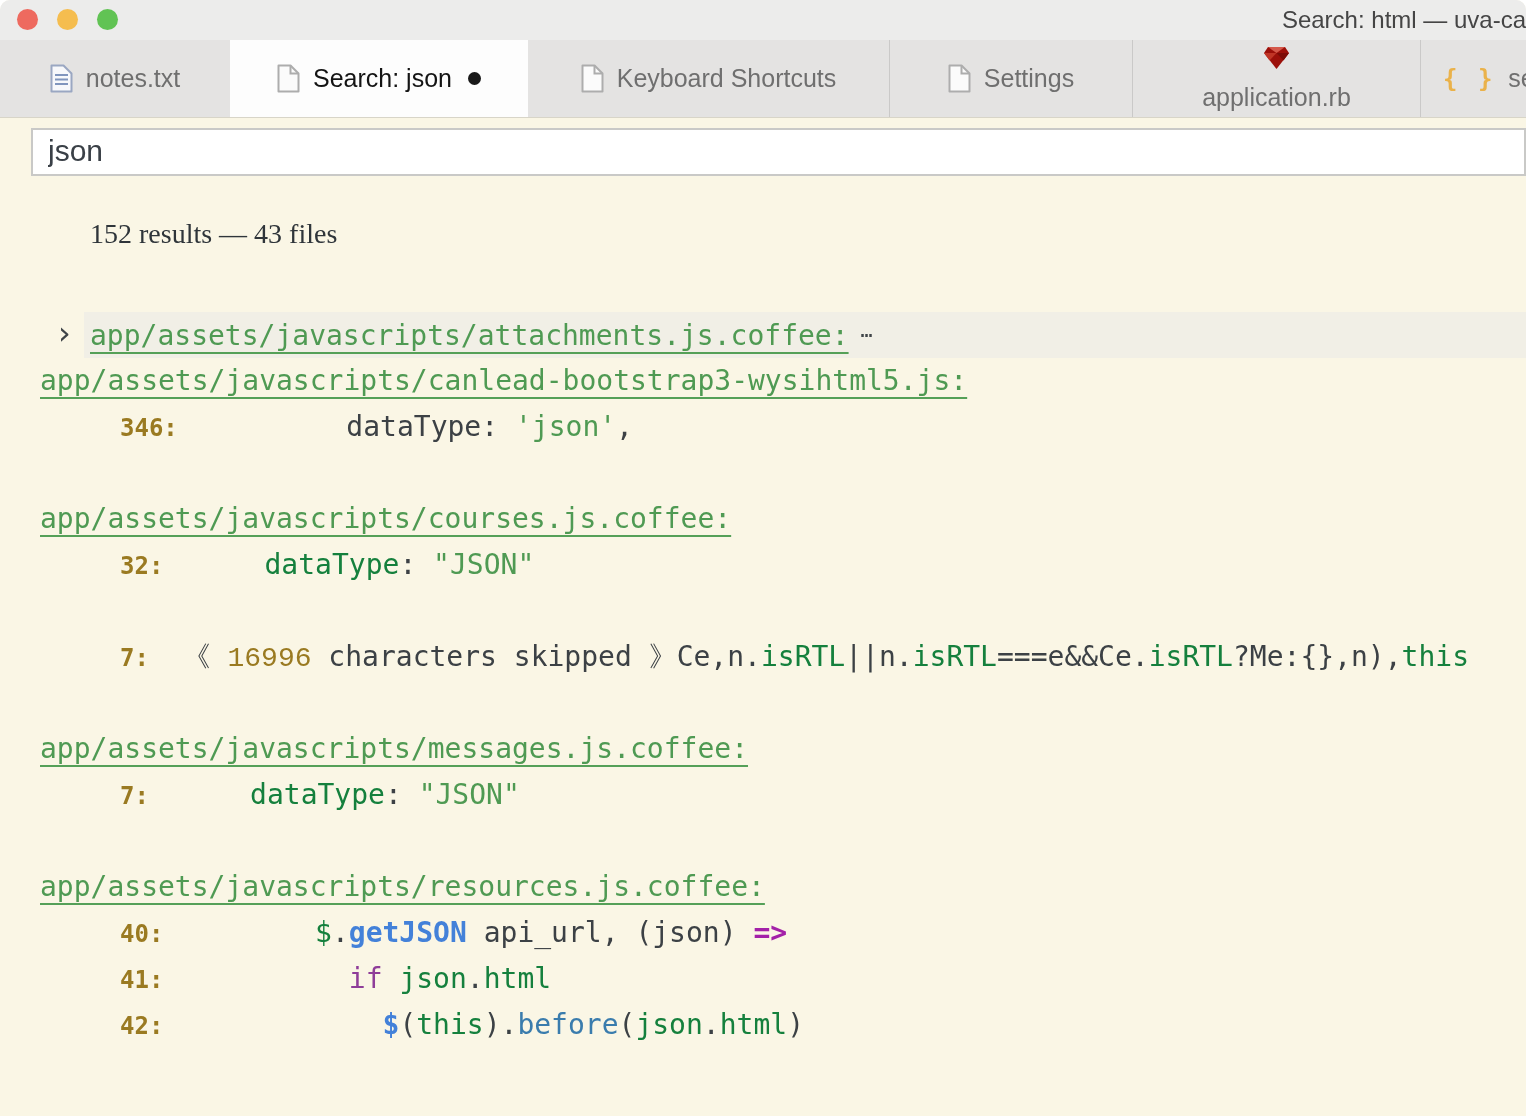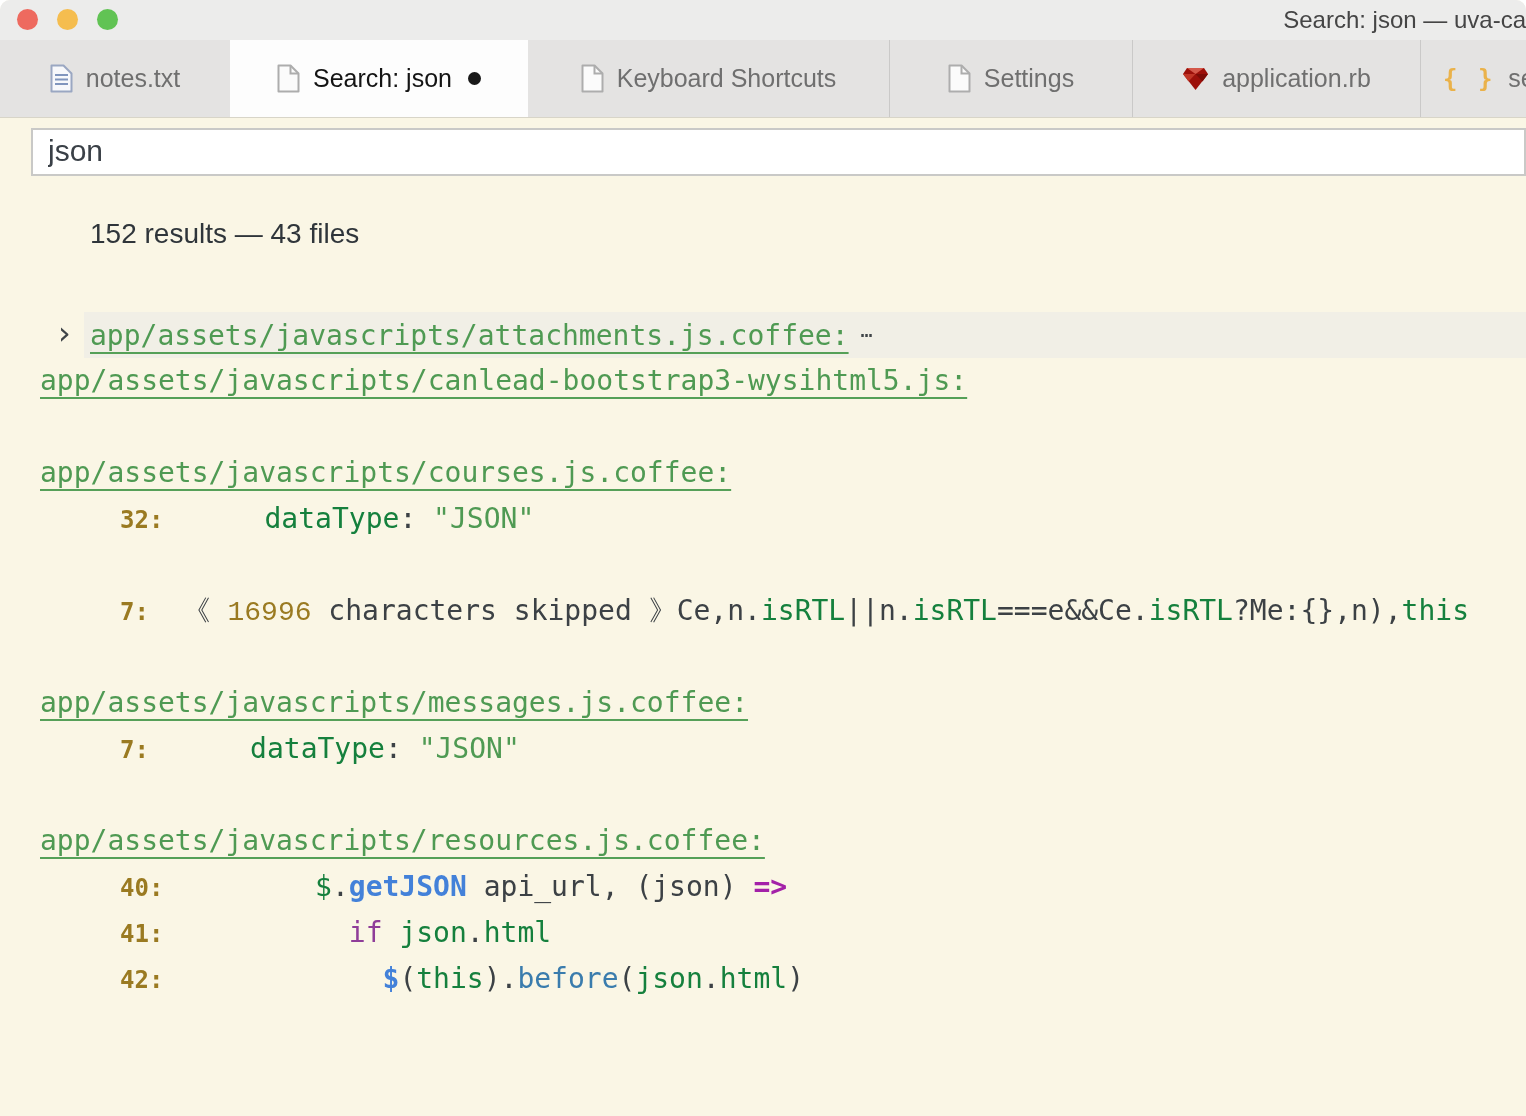--- a/index.html
+++ b/index.html
@@ -37,21 +37,21 @@
   
   .content{position:absolute;top:118px;left:0;right:0;bottom:0;background:#faf6e5;}
   .search-input{
     position:absolute;top:10px;left:31px;right:0;height:48px;box-sizing:border-box;
     border:2px solid #c9c9c7;background:#ffffff;border-radius:0;outline:none;
     font-family:"Liberation Sans",sans-serif;font-size:30px;color:#3a4047;
     padding:0 14px 2px 15px;
   }
   .summary{
     position:absolute;top:100px;left:90px;
-    font-family:Liberation Sans, sans-serif;font-size:28px;color:#2f353a;
+    font-family:Liberation Serif, serif;font-size:28px;color:#2f353a;
     white-space:pre;
   }
   .results{
     position:absolute;top:194px;left:0;right:0;bottom:0;overflow:hidden;
     font-family:"DejaVu Sans Mono",monospace;font-size:28px;line-height:46px;
   }
   .group{margin-bottom:46px;}
   .group.flush{margin-bottom:0;}
   .file-row{padding-left:40px;height:46px;position:relative;white-space:nowrap;}
   .file-row.hl{margin-left:84px;padding-left:6px;background:#f1efe6;}
@@ -81,21 +81,21 @@
 </head>
 <body>
 
 <div class="window">
   <div class="titlebar">
     <div class="traffic">
         <div class="light" style="background: rgb(238, 106, 95);"></div>
         <div class="light" style="background: rgb(245, 189, 79);"></div>
         <div class="light" style="background: rgb(97, 195, 84);"></div>
       </div>
-    <div class="window-title">Search: json — uva-ca</div>
+    <div class="window-title">Search: html — uva-ca</div>
   </div>
   <div class="tabbar">
       <div class="tab no-sep" style="width: 230px;">
         <span class="tab-icon">
           <svg width="23" height="29" viewBox="0 0 23 29">
             <path d="M1.5 1.5 h12 l8 8 v18 h-20 z" fill="#f7f8fb" stroke="#9aa7c2" stroke-width="2" stroke-linejoin="round"></path>
             <path d="M5 11 h13 M5 15.5 h13 M5 20 h13" stroke="#8095bd" stroke-width="2"></path>
           </svg>
         </span>
         <span class="tab-label">notes.txt</span>
@@ -121,21 +121,21 @@
       </div>
       <div class="tab" style="width: 243px;">
         <span class="tab-icon">
           <svg width="23" height="29" viewBox="0 0 23 29">
             <path d="M1.5 1.5 h12 l8 8 v18 h-20 z" fill="#fbfbfb" stroke="#adadad" stroke-width="2" stroke-linejoin="round"></path>
             <path d="M13.5 1.5 v8 h8" fill="none" stroke="#adadad" stroke-width="2"></path>
           </svg>
         </span>
         <span class="tab-label">Settings</span>
       </div>
-      <div class="tab" style="width: 288px;">
+      <div class="tab" style="width: 288px; flex-direction: column;">
         <span class="tab-icon">
           <svg width="27" height="24" viewBox="0 0 27 24">
             <polygon points="5,1 22,1 26,7 13.5,23 1,7" fill="#9c100a"></polygon>
             <polygon points="5,1 13.5,7 22,1" fill="#d4584a"></polygon>
             <polygon points="1,7 13.5,7 6.5,14.5" fill="#c03526"></polygon>
             <polygon points="26,7 13.5,7 20.5,14.5" fill="#7d0c07"></polygon>
           </svg>
         </span>
         <span class="tab-label">application.rb</span>
       </div>
@@ -148,20 +148,21 @@
     </div>
   <div class="content">
     <input class="search-input" type="text" value="json" style="">
     <div class="summary">152 results — 43 files</div>
     <div class="results">
         <div class="group flush">
           <div class="file-row hl"><span class="chevron">›</span><span class="file-link">app/assets/javascripts/attachments.js.coffee:</span><span class="ellipsis">⋯</span></div>
         </div>
         <div class="group">
           <div class="file-row"><span class="file-link">app/assets/javascripts/canlead-bootstrap3-wysihtml5.js:</span></div>
+          <div class="code-line"><span class="line-num">346:</span><span class="tk tk-d">          dataType: </span><span class="tk tk-g">'json'</span><span class="tk tk-d">,</span></div>
         </div>
         <div class="group">
           <div class="file-row"><span class="file-link">app/assets/javascripts/courses.js.coffee:</span></div>
           <div class="code-line"><span class="line-num">32:</span><span class="tk tk-d">      </span><span class="tk tk-r">dataType</span><span class="tk tk-d">: </span><span class="tk tk-g">"JSON"</span></div>
         </div>
         <div class="group">
           <div class="code-line"><span class="line-num">7:</span><span class="tk tk-d">  《 </span><span class="tk tk-n">16996</span><span class="tk tk-d"> characters skipped 》Ce,n.</span><span class="tk tk-r">isRTL</span><span class="tk tk-d">||n.</span><span class="tk tk-r">isRTL</span><span class="tk tk-d">===e&amp;&amp;Ce.</span><span class="tk tk-r">isRTL</span><span class="tk tk-d">?Me:{},n),</span><span class="tk tk-r">this</span></div>
         </div>
         <div class="group">
           <div class="file-row"><span class="file-link">app/assets/javascripts/messages.js.coffee:</span></div>

